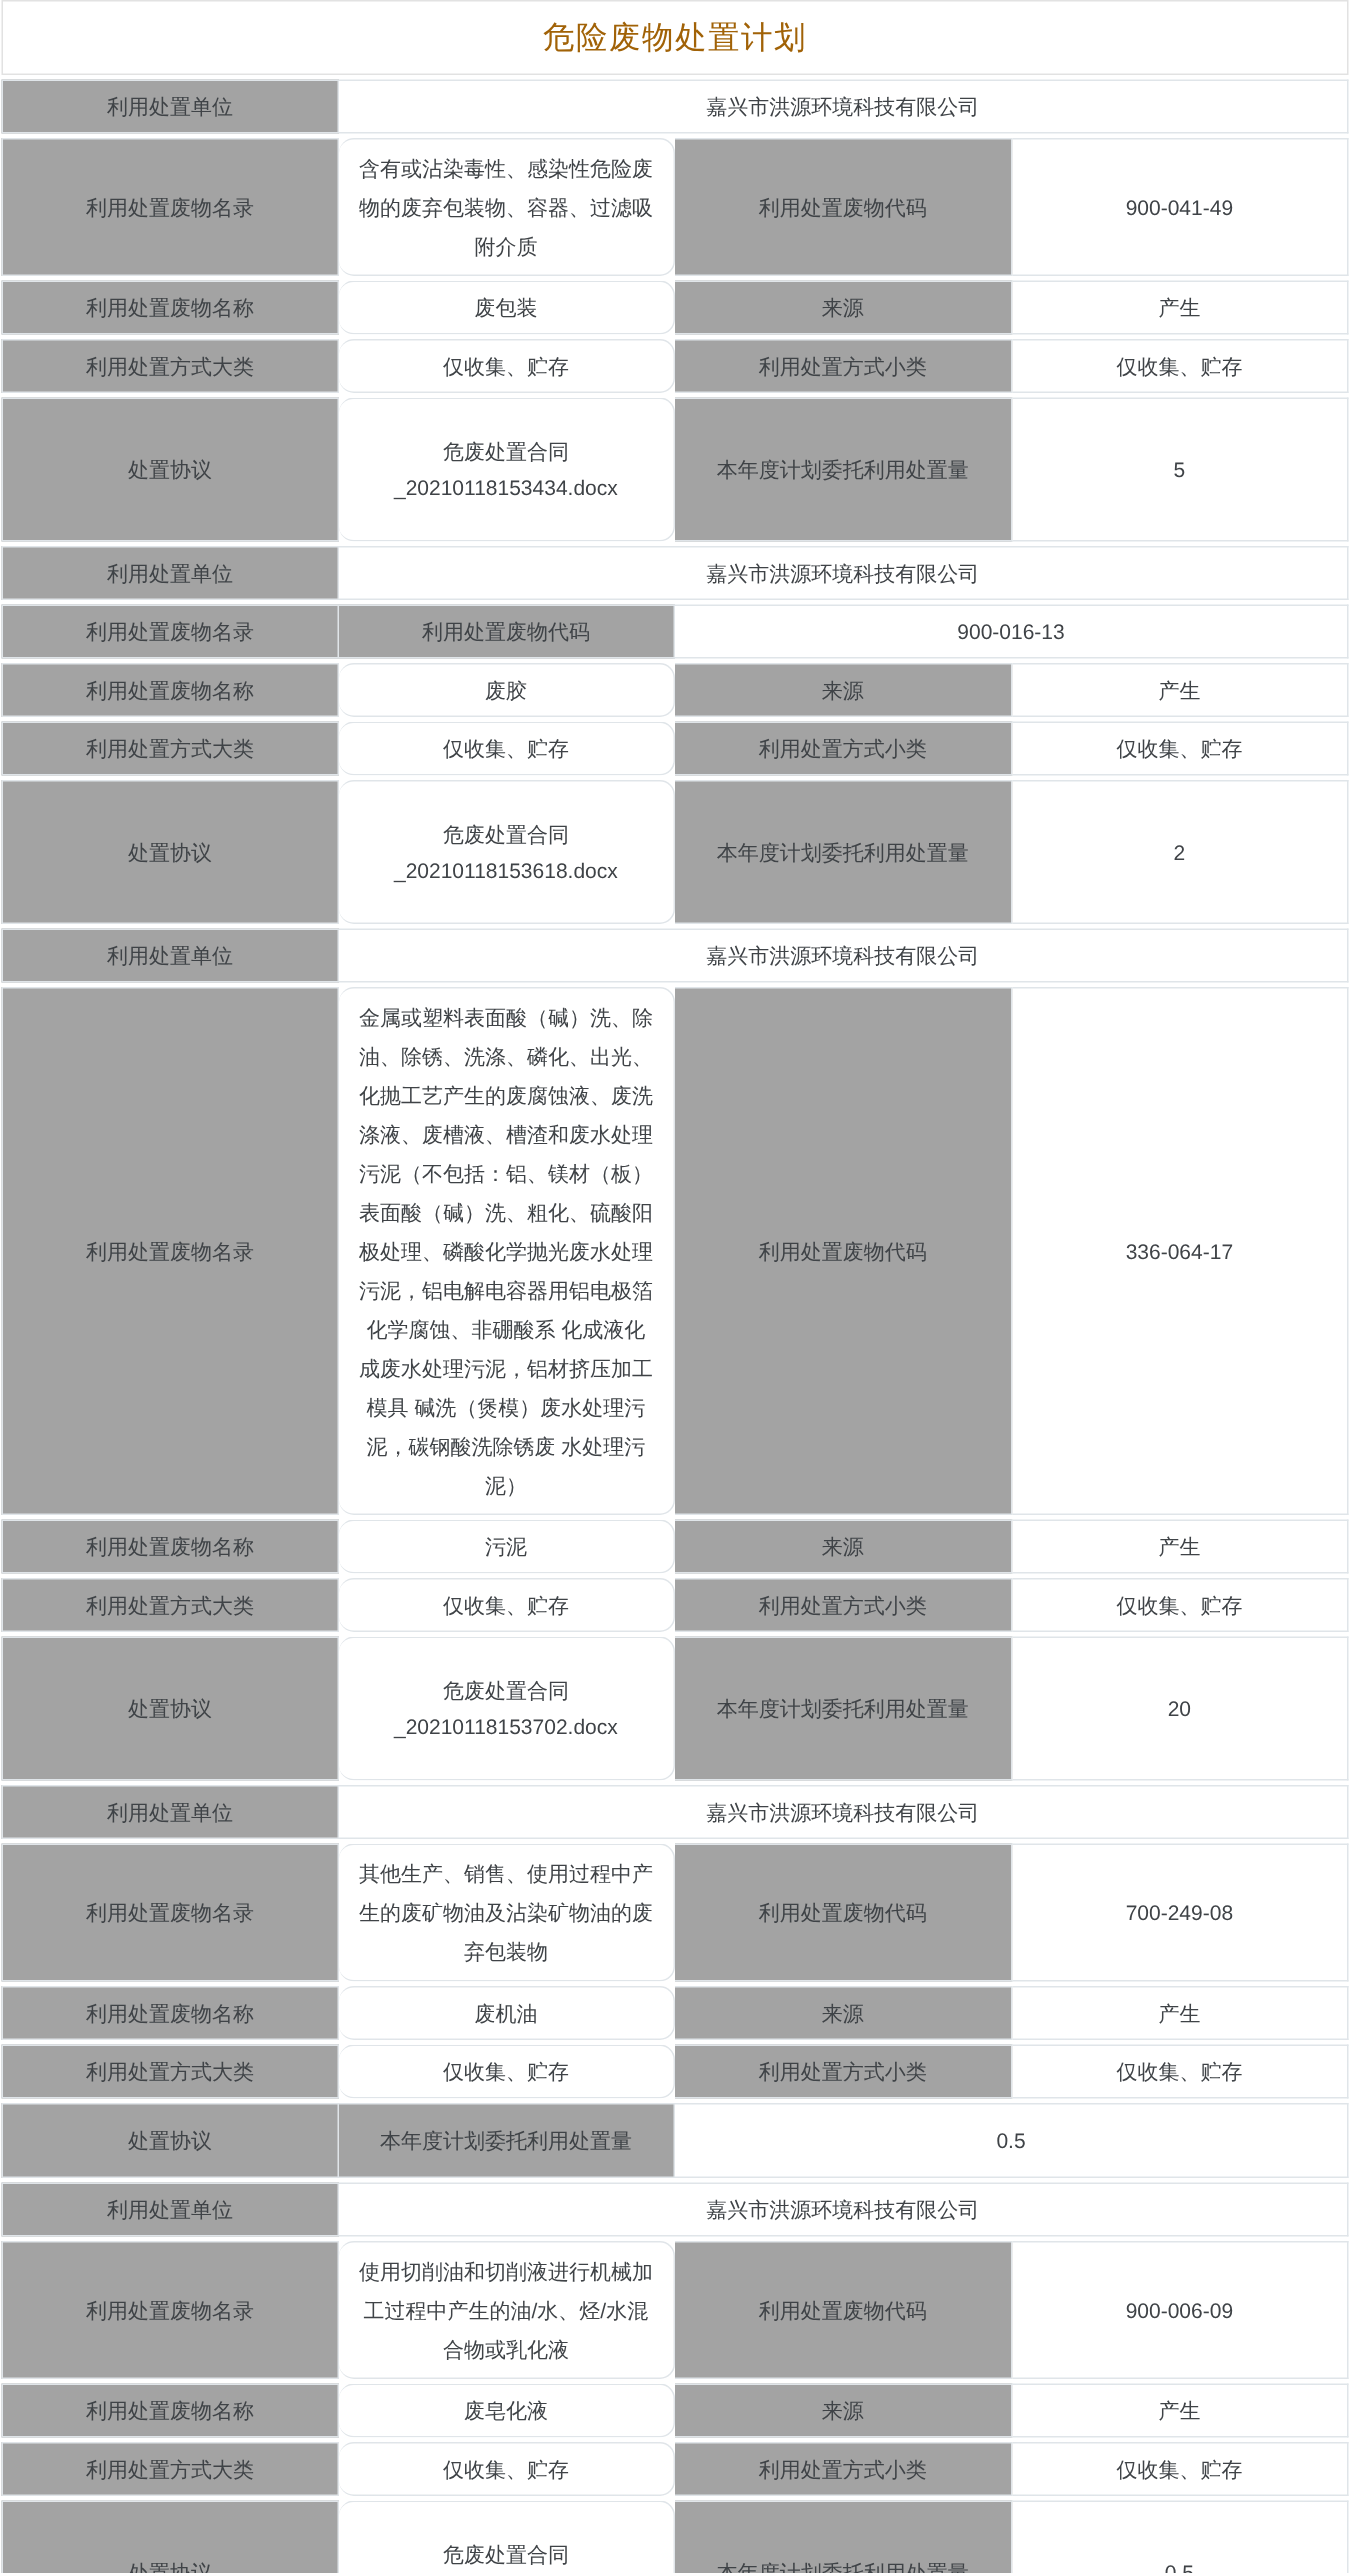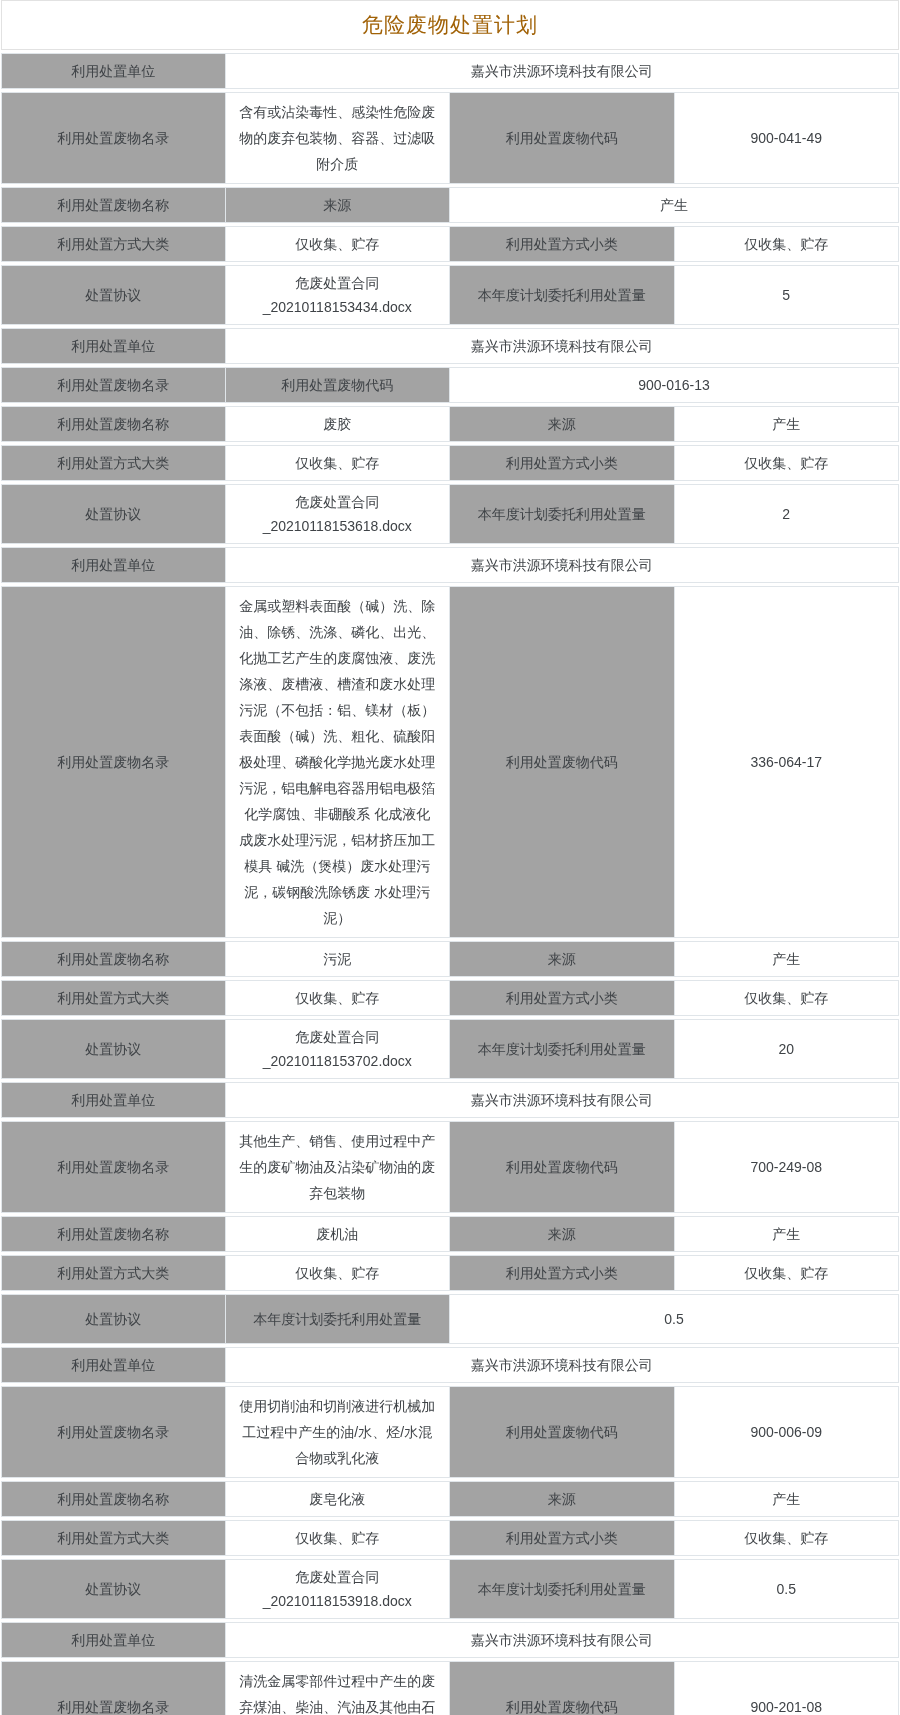--- a/index.html
+++ b/index.html
@@ -26,26 +26,26 @@
     text-align:center;
     padding:4px 12px;
     min-height:31px;
     font-size:14px;
     line-height:26px;
     word-break:break-word;
   }
   .cell + .cell { border-left:0; }
   .lbl { background:#a3a3a3; }
   .c1 { width:25%; }
-  .c2 { width:25%; }
+  .c2 { width:25%;border-radius:10px; }
   .c3 { width:25%; }
   .c4 { flex:1;text-align:center; }
   .cspan { flex:1; }
   .catalog-cell { padding:6px 12px; }
-  .agreement-cell { line-height:24px; padding:5px 8px; }
+  .agreement-cell { line-height:24px; padding:23px 8px; }
   .agreement-row .cell { min-height:50px; }
 </style>
 </head>
 <body>
 
 <div class="page">
 
   <div class="title-bar">危险废物处置计划</div>
 
   <div>
@@ -54,20 +54,21 @@
       <div class="cell cspan">嘉兴市洪源环境科技有限公司</div>
     </div>
     <div class="row">
       <div class="cell lbl c1">利用处置废物名录</div>
       <div class="cell c2 catalog-cell">含有或沾染毒性、感染性危险废物的废弃包装物、容器、过滤吸附介质</div>
       <div class="cell lbl c3">利用处置废物代码</div>
       <div class="cell c4">900-041-49</div>
     </div>
     <div class="row">
       <div class="cell lbl c1">利用处置废物名称</div>
+      <div class="cell c2">废包装</div>
       <div class="cell lbl c3">来源</div>
       <div class="cell c4">产生</div>
     </div>
     <div class="row">
       <div class="cell lbl c1">利用处置方式大类</div>
       <div class="cell c2">仅收集、贮存</div>
       <div class="cell lbl c3">利用处置方式小类</div>
       <div class="cell c4">仅收集、贮存</div>
     </div>
     <div class="row agreement-row">

